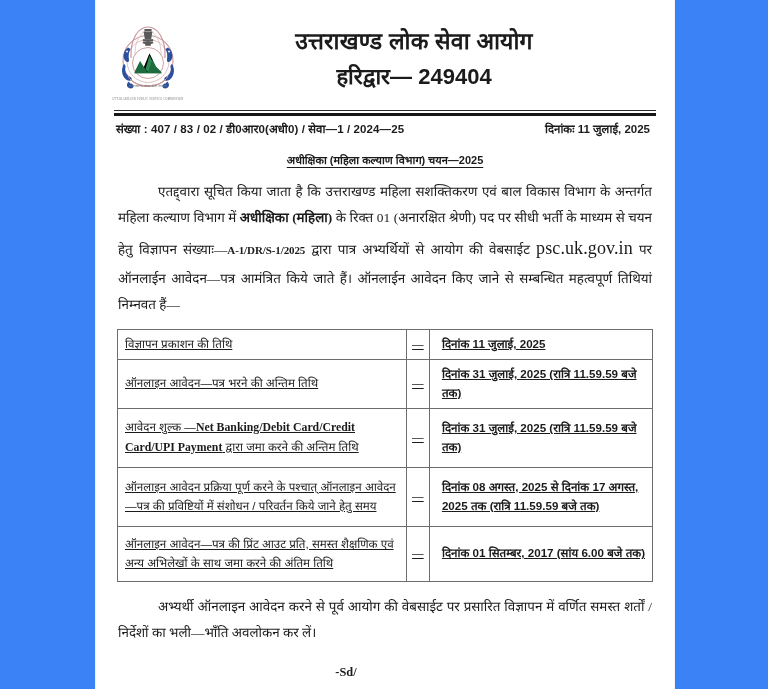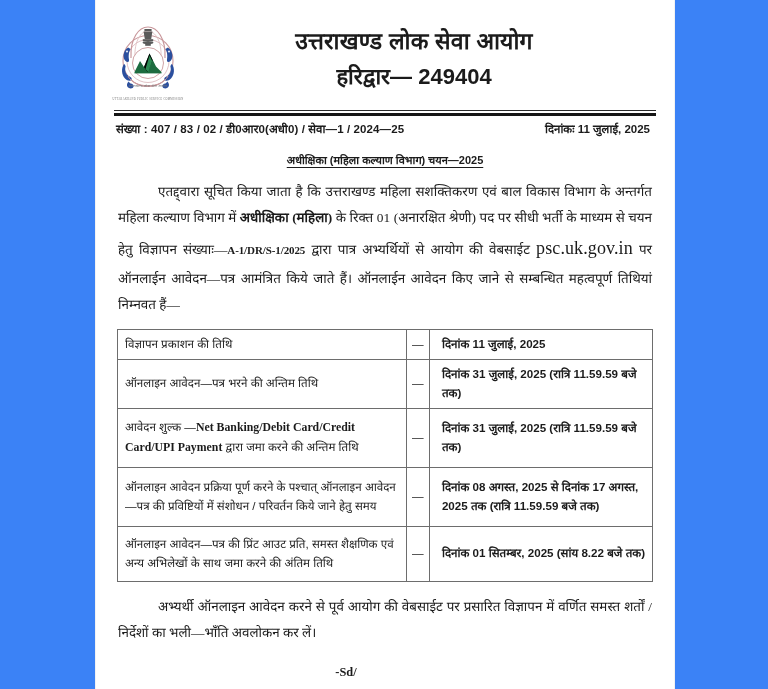--- a/index.html
+++ b/index.html
@@ -139,21 +139,21 @@
     font-size: 11px;
     letter-spacing: -.1px;
   }
   .site {
     font-family: "Liberation Serif", serif;
     font-size: 18px;
     letter-spacing: .1px;
   }
 
   
-  .tbl-wrap { margin: 11px 21px 0 21px; }
+  .tbl-wrap { margin: 11px 21px 0 21px; text-decoration: underline; }
   table.dates {
     width: 100%;
     border-collapse: collapse;
     background: #fff;
   }
   table.dates td {
     border: 1px solid #6d6d6d;
     vertical-align: middle;
     font-family: "Liberation Sans", sans-serif;
     font-size: 11.6px;
@@ -303,21 +303,21 @@
             <td class="c-dash">—</td>
             <td class="c-value">
               <span class="val-line">दिनांक 08 अगस्त, 2025 से दिनांक 17 अगस्त,</span>
               <span class="val-line">2025 तक (रात्रि 11.59.59 बजे तक)</span>
             </td>
           </tr>
 
           <tr class="tall2">
             <td class="c-label">ऑनलाइन आवेदन—पत्र की प्रिंट आउट प्रति, समस्त शैक्षणिक एवं अन्य अभिलेखों के साथ जमा करने की अंतिम तिथि</td>
             <td class="c-dash">—</td>
-            <td class="c-value">दिनांक 01 सितम्बर, 2025 (सांय 8.22 बजे तक)</td>
+            <td class="c-value">दिनांक 01 सितम्बर, 2017 (सांय 6.00 बजे तक)</td>
           </tr>
         </tbody>
       </table>
     </div>
 
     <div class="para indent">अभ्यर्थी ऑनलाइन आवेदन करने से पूर्व आयोग की वेबसाईट पर प्रसारित विज्ञापन में वर्णित समस्त शर्तों / निर्देशों का भली—भाँति अवलोकन कर लें।</div>
 
     <div class="sign">
       <div class="sd">-Sd/</div>
 

